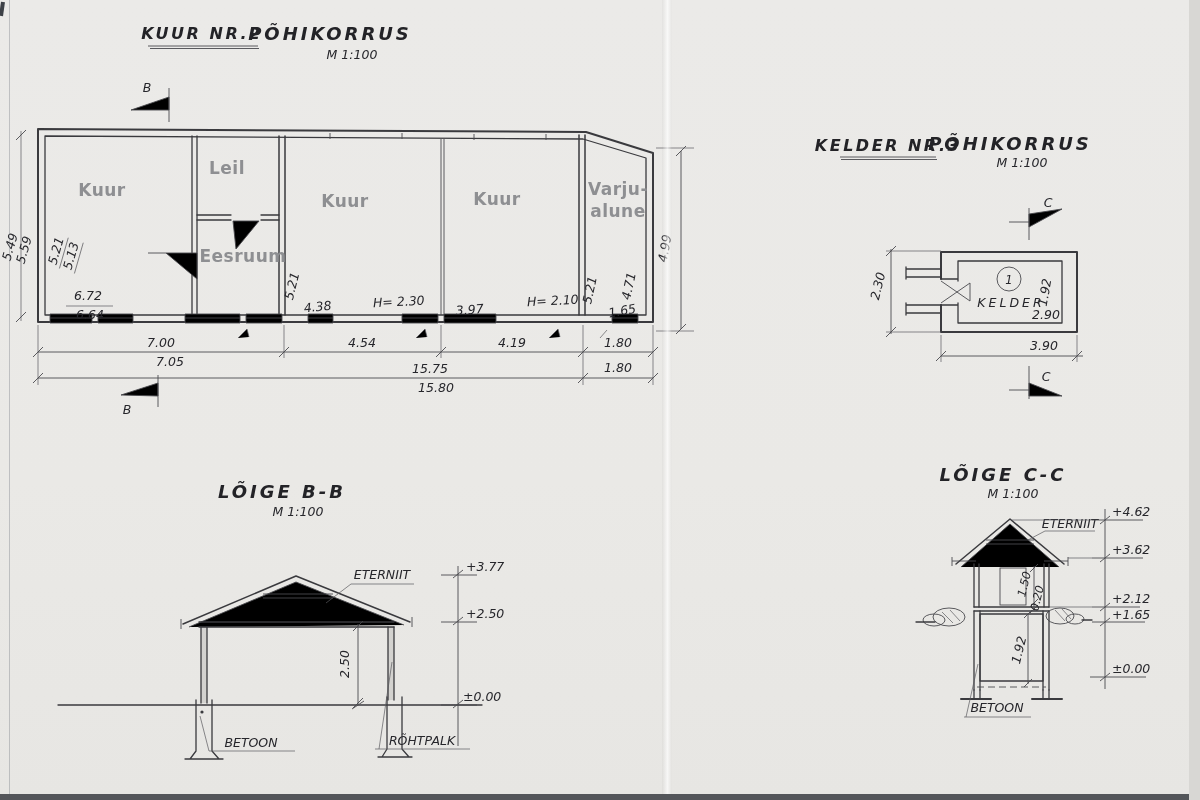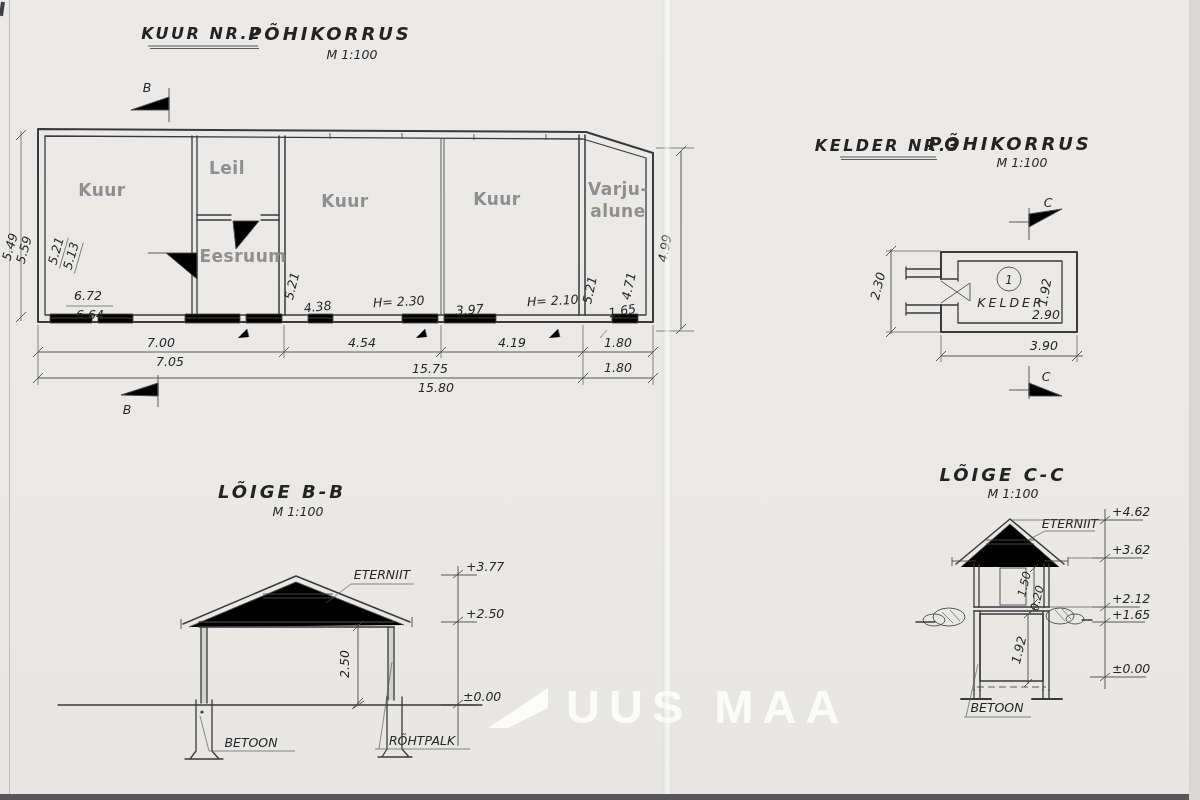--- a/index.html
+++ b/index.html
@@ -328,25 +328,19 @@
       <text x="1112" y="516" class="hand hand-l">+4.62</text>
       <text x="1112" y="554" class="hand hand-l">+3.62</text>
       <text x="1112" y="603" class="hand hand-l">+2.12</text>
       <text x="1112" y="619" class="hand hand-l">+1.65</text>
       <text x="1112" y="673" class="hand hand-l">±0.00</text>
     </g>
   </g>
 </svg>
 
   
-  <div class="watermark">
-    <svg width="62" height="48" viewBox="0 0 62 48">
-      <polygon points="0,46 60,6 60,26 20,46" fill="rgba(255,255,255,0.85)"></polygon>
-    </svg>
-    <span class="wm-text">UUS MAA</span>
-  </div>
 
   
   <div class="edge-line"></div>
   <div class="fold"></div>
   <div class="corner-mark"></div>
   <div class="bottom-strip"></div>
 </div>
 
 </body></html>

